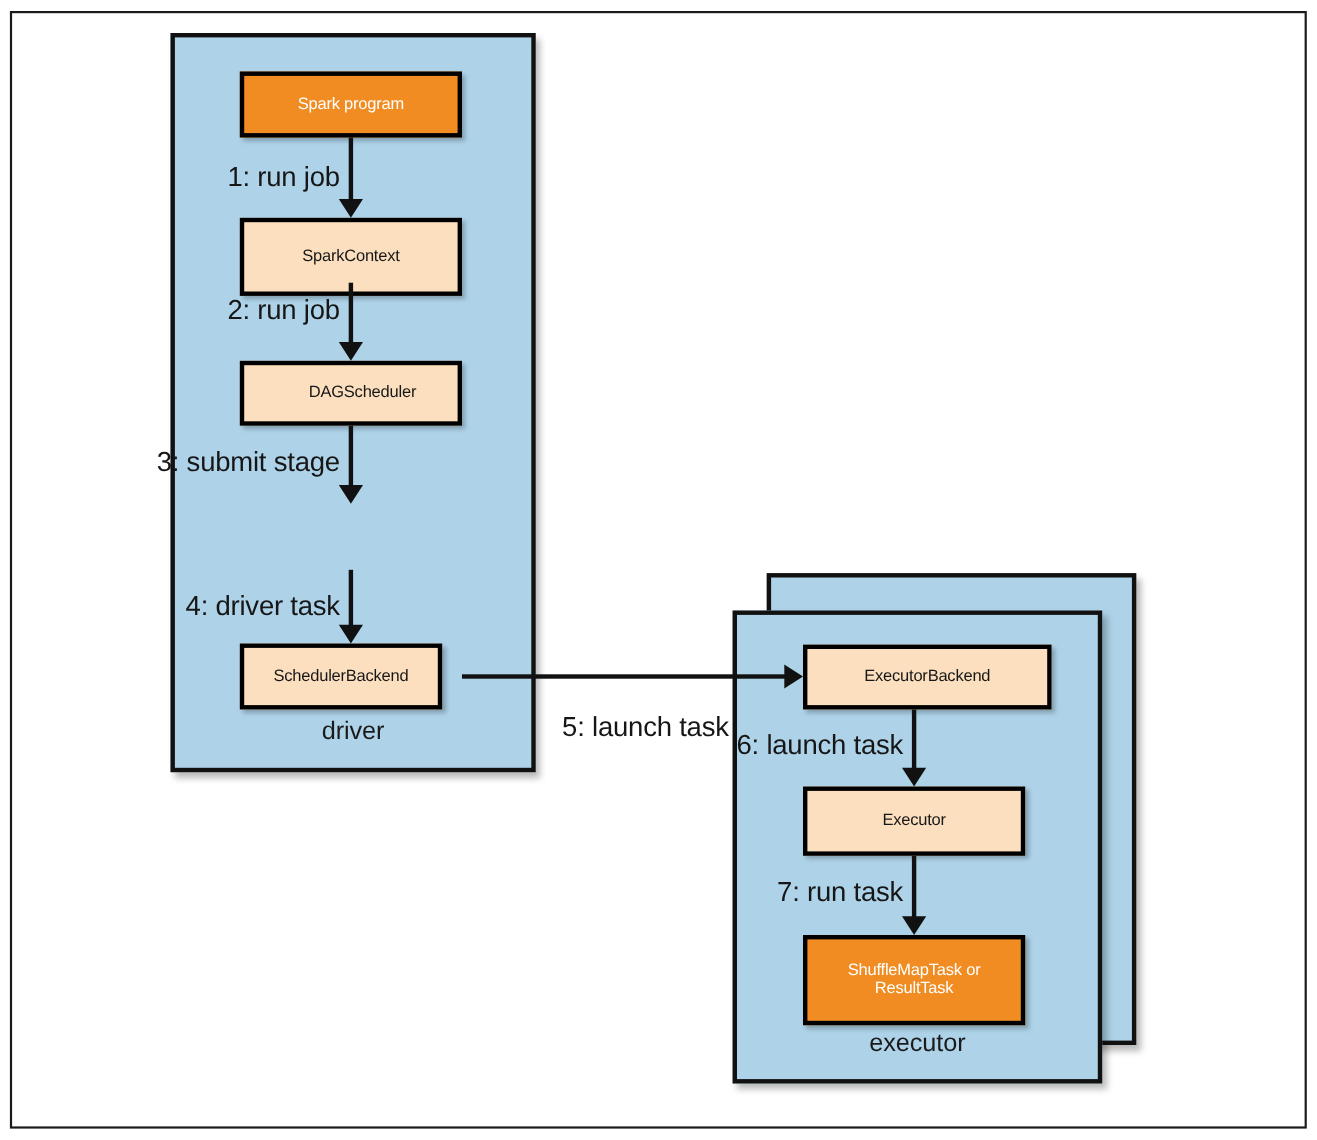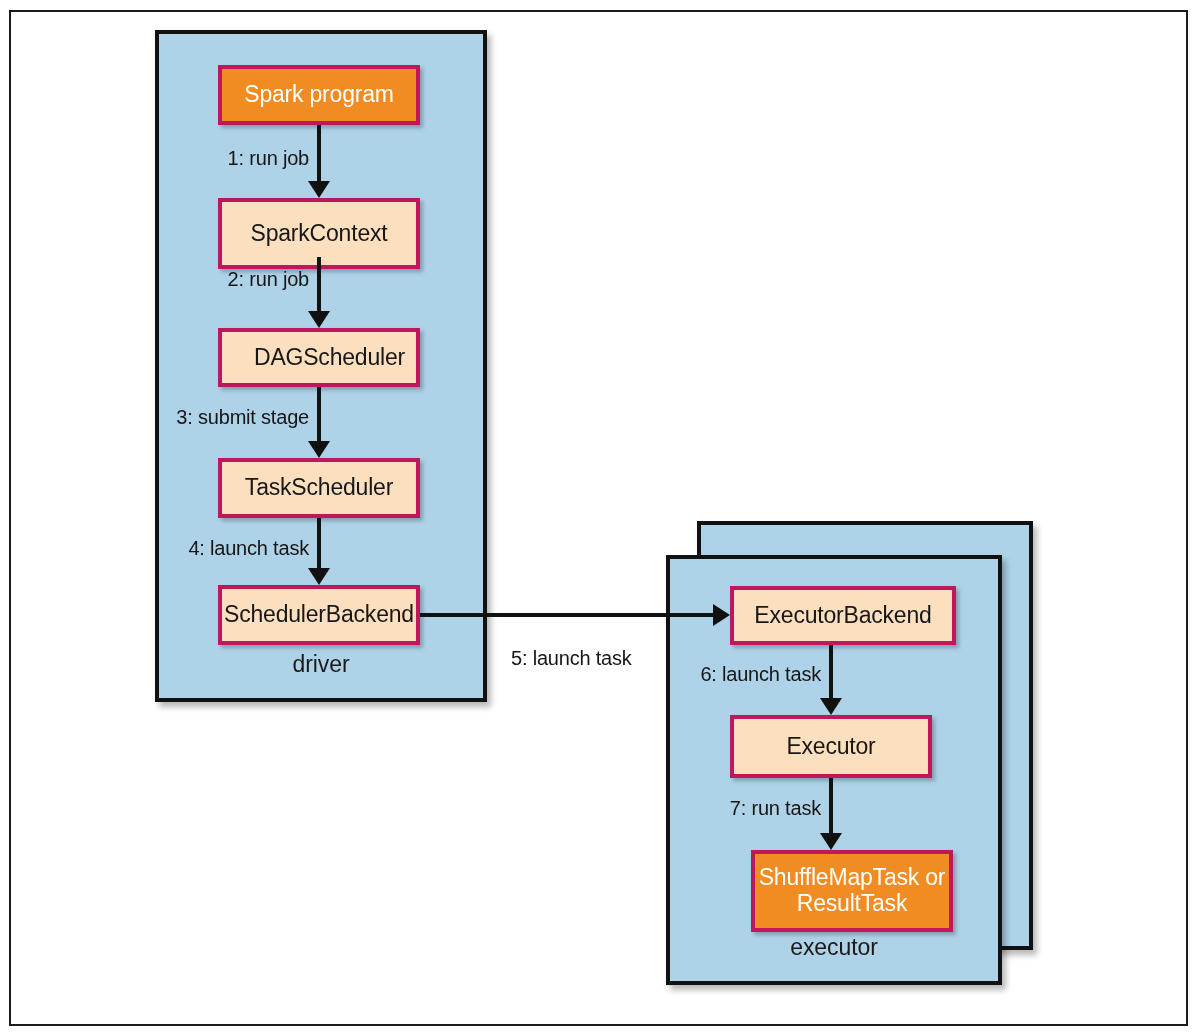--- a/index.html
+++ b/index.html
@@ -55,45 +55,45 @@
     color: #1a1a1a;
     font-family: "Liberation Sans", sans-serif;
     letter-spacing: -0.1px;
   }
   #driver-caption   { bottom: 20px; }
   #executor-caption { bottom: 20px; }
 
   
   .node {
     position: absolute;
-    border: 4px solid #be185d;
+    border: 4px solid #000000;
     box-sizing: border-box;
     display: flex;
     align-items: center;
     justify-content: center;
     text-align: center;
-    font-size: 23px;
+    font-size: 15px;
     line-height: 1.12;
     letter-spacing: -0.2px;
     box-shadow: 3px 3px 4px rgba(0,0,0,0.25);
   }
   .node.peach  { background: #fbdfbe; color: #171717; }
   .node.orange { background: #f08c22; color: #ffffff; }
 
   
   #node-spark-program     { left: 218px; top: 65px;  width: 202px; height: 60px; }
   #node-sparkcontext      { left: 218px; top: 198px; width: 202px; height: 71px; }
   #node-dagscheduler      { left: 218px; top: 328px; width: 202px; height: 59px; padding-left: 21px; }
   #node-taskscheduler     { left: 218px; top: 458px; width: 202px; height: 60px; }
-  #node-schedulerbackend  { left: 218px; top: 585px; width: 202px; height: 60px; }
+  #node-schedulerbackend  { left: 218px; top: 585px; width: 184px; height: 60px; }
 
   
   #node-executorbackend   { left: 730px; top: 586px; width: 226px; height: 59px; }
   #node-executor          { left: 730px; top: 715px; width: 202px; height: 63px; }
-  #node-task              { left: 751px; top: 850px; width: 202px; height: 82px; }
+  #node-task              { left: 730px; top: 850px; width: 202px; height: 82px; }
 
   
   .arrow-v {           
     position: absolute;
     width: 4px;
     background: #111111;
   }
   .arrow-h {           
     position: absolute;
     height: 4px;
@@ -110,21 +110,21 @@
     position: absolute;
     width: 0; height: 0;
     border-top: 11px solid transparent;
     border-bottom: 11px solid transparent;
     border-left: 17px solid #111111;
   }
 
   
   .edge-label {
     position: absolute;
-    font-size: 20px;
+    font-size: 25px;
     color: #161616;
     white-space: nowrap;
     letter-spacing: -0.2px;
     font-family: "Liberation Sans", sans-serif;
   }
   .edge-label.right-aligned { text-align: right; }
 </style>
 </head>
 <body>
 
@@ -135,39 +135,38 @@
   <div class="panel" id="driver-panel">
     <div class="panel-caption" id="driver-caption">driver</div>
   </div>
 
   <div class="node orange" id="node-spark-program">Spark program</div>
 
   <div class="node peach" id="node-sparkcontext">SparkContext</div>
 
   <div class="node peach" id="node-dagscheduler">DAGScheduler</div>
 
-  <div class="node peach" id="node-taskscheduler">TaskScheduler</div>
 
   <div class="node peach" id="node-schedulerbackend">SchedulerBackend</div>
 
   <div class="arrow-v" style="left:317px; top:125px; height:58px;"></div>
   <div class="arrowhead-down" style="left:308px; top:181px;"></div>
   <div class="edge-label right-aligned" style="left:157px; top:147px; width:152px;">1: run job</div>
 
   <div class="arrow-v" style="left:317px; top:257px; height:56px;"></div>
   <div class="arrowhead-down" style="left:308px; top:311px;"></div>
   <div class="edge-label right-aligned" style="left:157px; top:268px; width:152px;">2: run job</div>
 
   <div class="arrow-v" style="left:317px; top:387px; height:56px;"></div>
   <div class="arrowhead-down" style="left:308px; top:441px;"></div>
   <div class="edge-label right-aligned" style="left:137px; top:406px; width:172px;">3: submit stage</div>
 
   <div class="arrow-v" style="left:317px; top:518px; height:52px;"></div>
   <div class="arrowhead-down" style="left:308px; top:568px;"></div>
-  <div class="edge-label right-aligned" style="left:147px; top:537px; width:162px;">4: launch task</div>
+  <div class="edge-label right-aligned" style="left:147px; top:537px; width:162px;">4: driver task</div>
 
   <div class="panel" id="executor-panel-back"></div>
 
   <div class="panel" id="executor-panel-front">
     <div class="panel-caption" id="executor-caption">executor</div>
   </div>
 
   <div class="arrow-h" style="left:420px; top:613px; width:294px;"></div>
   <div class="arrowhead-right" style="left:713px; top:604px;"></div>
   <div class="edge-label" style="left:511px; top:647px; width:200px; text-align:left;">5: launch task</div>

